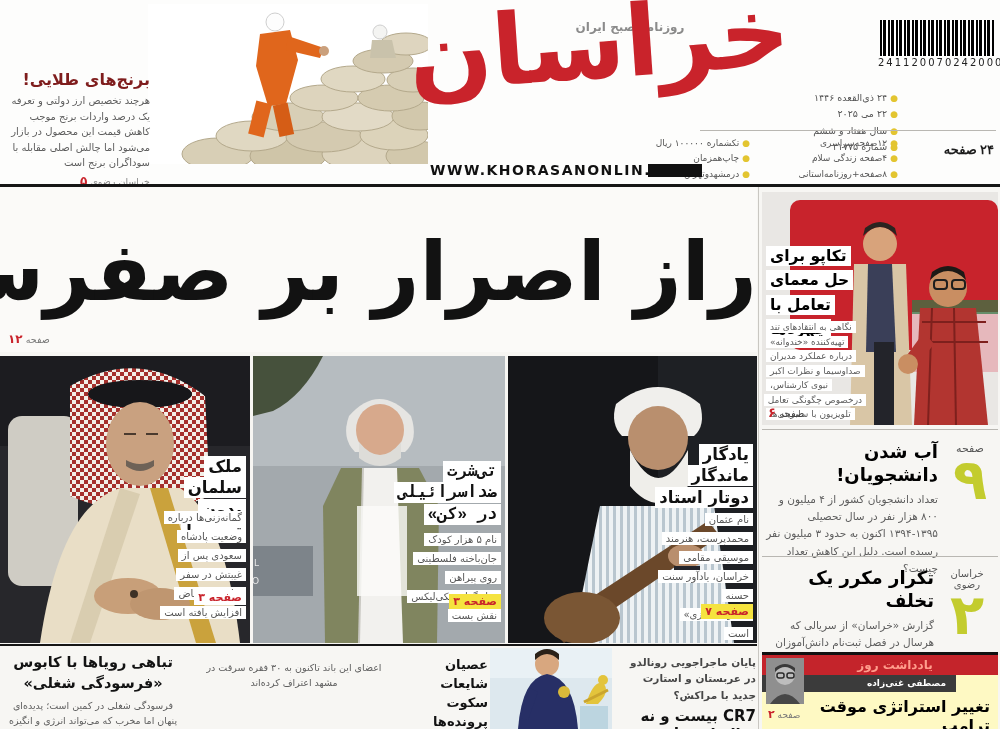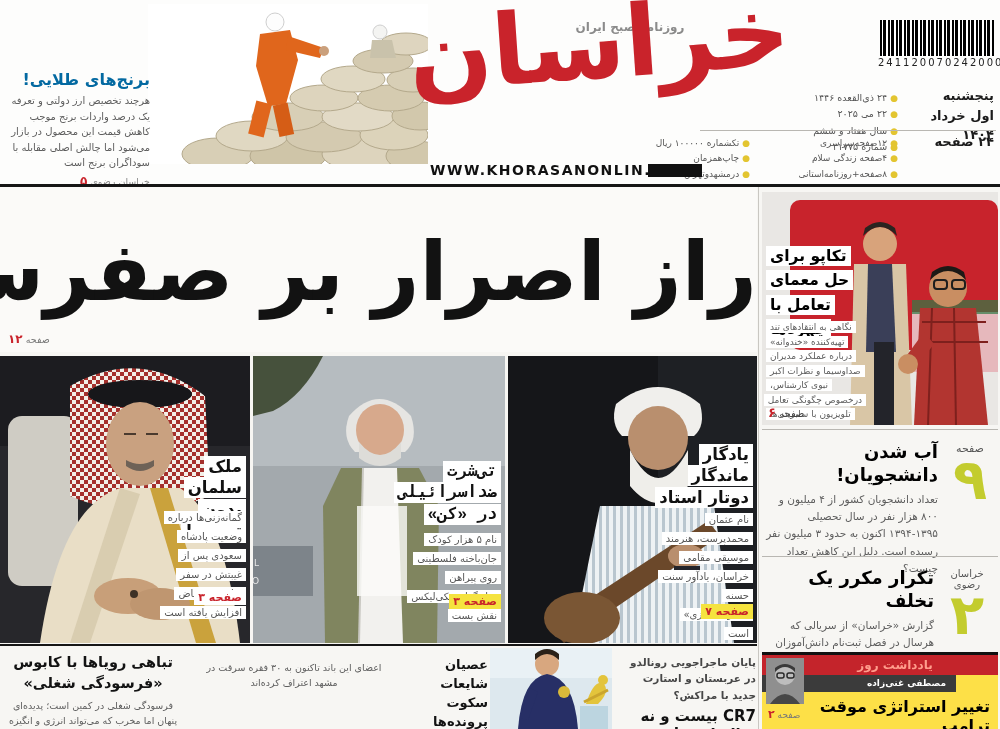--- a/index.html
+++ b/index.html
@@ -56,21 +56,21 @@
   
   #tv-box { left:762px; top:192px; width:236px; height:233px; background:#fff; }
   #tv-title { right:auto; left:4px; top:52px; width:104px; text-align:left;
     font-size:15.5px; font-weight:800; line-height:1.55; }
   #tv-body { left:4px; top:128px; width:100px; text-align:left;
     font-size:9px; line-height:1.6; }
   #tv-page { left:6px; bottom:5px; font-size:10px; color:#444; }
   #tv-page b { color:#c9232b; font-size:13px; }
 
   
-  #note-box { left:762px; top:652px; width:236px; height:77px; background:#fde047; }
+  #note-box { left:762px; top:652px; width:236px; height:77px; background:#fef9c3; }
   #note-rule { left:0; top:0; width:236px; height:3px; background:#111; }
   #note-bar { left:0; top:3px; width:236px; height:20px; background:#c4242b;
     color:#ff9d8c; font-weight:800; font-size:12px; text-align:center;
     line-height:20px; padding-left:30px; }
   #note-strip { left:0; top:23px; width:194px; height:17px; background:#3b3b3b;
     color:#fff; font-size:9px; font-weight:700; text-align:right;
     line-height:17px; padding-right:10px; }
   #note-photo { right:auto; left:4px; top:6px; width:38px; height:46px; }
   #note-title { right:8px; top:45px; width:180px; font-size:16px; font-weight:800; }
   #note-page { right:auto; left:6px; top:56px; font-size:9px; color:#777; }
@@ -124,47 +124,42 @@
           <polygon points="140,32 176,44 172,54 138,46" fill="#e0661c"></polygon>
           <circle cx="176" cy="47" r="5" fill="#caa07c"></circle>
         </g>
         <g>
           <circle cx="232" cy="28" r="7" fill="#f4f4f2" stroke="#cfcfcf"></circle>
           <polygon points="224,36 244,36 248,54 222,54" fill="#c9c2ab"></polygon>
         </g>
       </svg>
     </div>
     <div class="abs" style="left:2px;top:70px;width:148px;">
-      <div style="font-size:16px;font-weight:800;color:#0369a1;">برنج‌های طلایی!</div>
+      <div style="font-size:16px;font-weight:800;color:#7f1d1d;">برنج‌های طلایی!</div>
       <div class="body-txt" style="font-size:10px;line-height:1.55;margin-top:4px;">هرچند تخصیص ارز دولتی و تعرفه یک درصد واردات برنج موجب کاهش قیمت این محصول در بازار می‌شود اما چالش اصلی مقابله با سوداگران برنج است</div>
       <div style="font-size:9.5px;color:#8a8a8a;margin-top:3px;">
         <span>خراسان رضوی</span>
         <b class="red" style="font-size:12px;">۵</b>
       </div>
     </div>
 
     <div id="logo-sub" class="abs">روزنامه صبح ایران</div>
     <div id="logo-text" class="abs">خراسان</div>
 
     <div id="barcode" class="abs"></div>
     <div id="barcode-num" class="abs">2411200702420001</div>
 
-    <div class="abs hdr-bold" style="left:900px;top:86px;width:94px;text-align:right;">
-      <div>پنجشنبه</div>
-      <div>اول خرداد</div>
-      <div>۱۴۰۴</div>
-    </div>
     <ul class="abs hdr-list" style="left:752px;top:90px;width:146px;">
       <li><span class="dot">●</span><span>۲۴ ذی‌القعده ۱۴۴۶</span></li>
       <li><span class="dot">●</span><span>۲۲ می ۲۰۲۵</span></li>
       <li><span class="dot">●</span><span>سال هفتاد و ششم</span></li>
       <li><span class="dot">●</span><span>شماره ۲۱۷۷۵</span></li>
     </ul>
     <div class="abs rule-thin" style="left:700px;top:130px;width:296px;height:1px;"></div>
-    <div class="abs hdr-bold" style="left:905px;top:132px;width:89px;text-align:right;">۲۴ صفحه</div>
+    <div class="abs hdr-bold" style="left:905px;top:140px;width:89px;text-align:right;font-family:Liberation Serif, serif;">۲۴ صفحه</div>
     <ul class="abs hdr-list" style="left:752px;top:136px;width:146px;font-size:9px;">
       <li><span class="dot">●</span><span>۱۲صفحه‌سراسری</span></li>
       <li><span class="dot">●</span><span>۴صفحه زندگی سلام</span></li>
       <li><span class="dot">●</span><span>۸صفحه+روزنامه‌استانی</span></li>
     </ul>
     <ul class="abs hdr-list" style="left:625px;top:136px;width:125px;font-size:9px;">
       <li><span class="dot">●</span><span>تکشماره ۱۰۰۰۰۰ ریال</span></li>
       <li><span class="dot">●</span><span>چاپ‌همزمان</span></li>
       <li><span class="dot">●</span><span>درمشهدوتهران</span></li>
     </ul>

